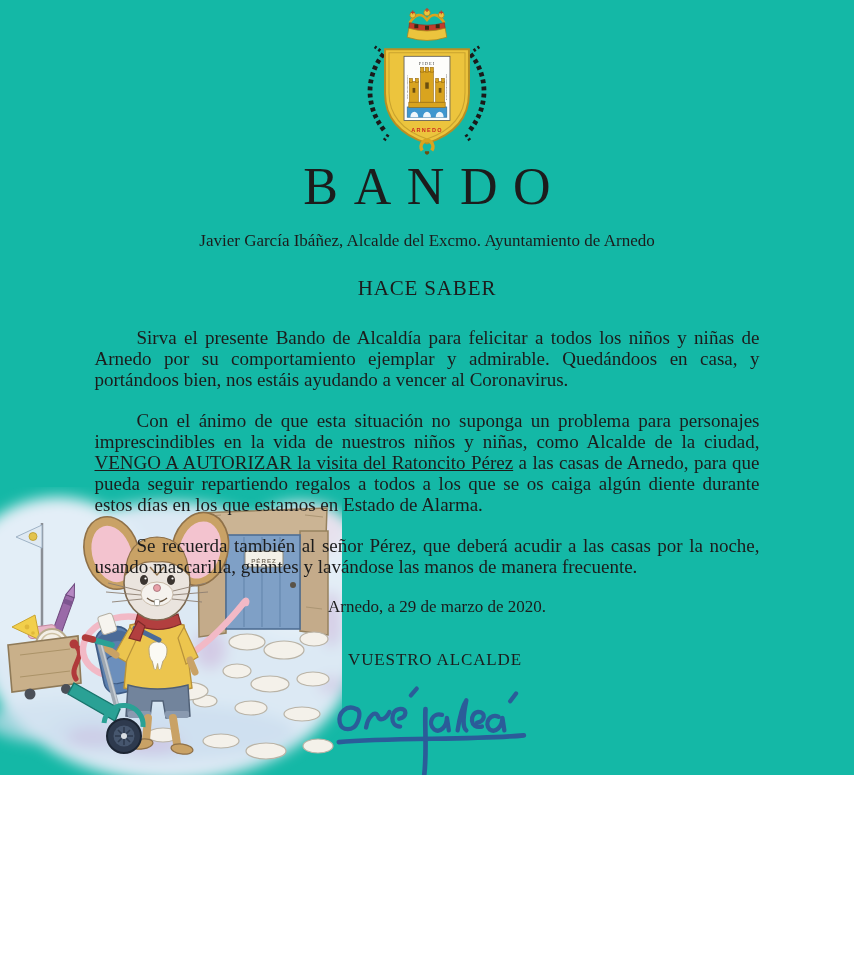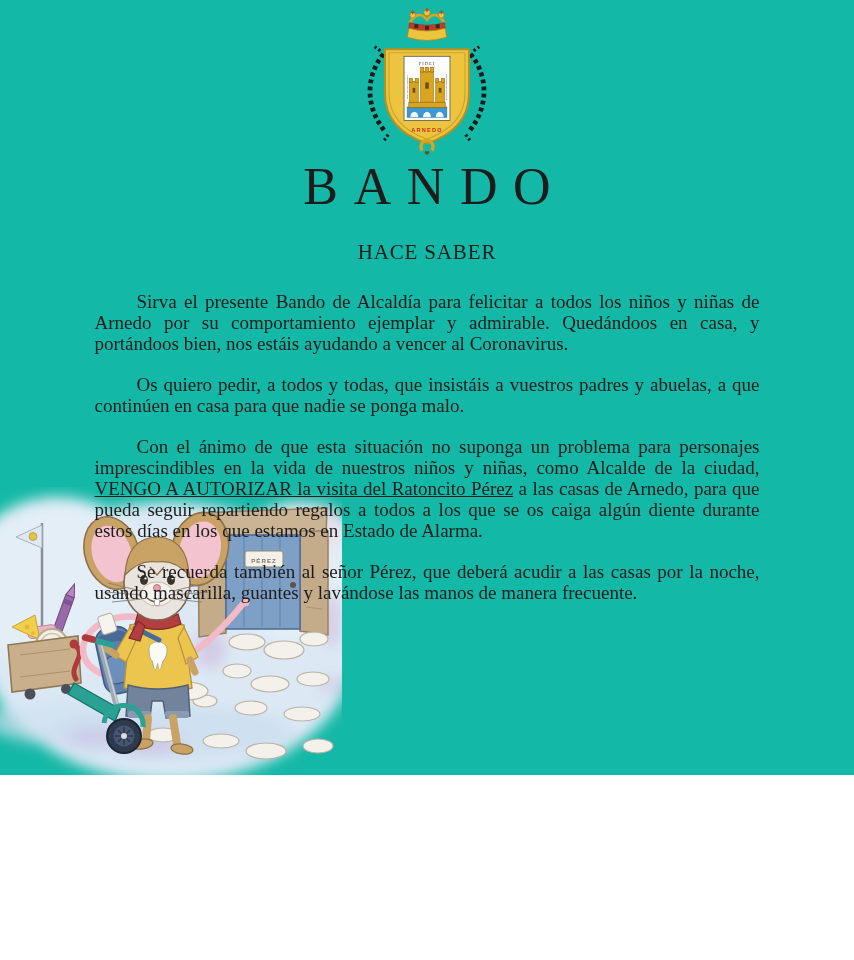--- a/index.html
+++ b/index.html
@@ -83,30 +83,49 @@
         <text x="85" y="71.5" text-anchor="middle" font-size="5.4" letter-spacing="1.4" fill="#3a3a3a" font-family="Liberation Serif, serif">FIDEI</text>
         <text x="61.5" y="100" text-anchor="middle" font-size="3" fill="#666" transform="rotate(-90 61.5 100)" font-family="Liberation Serif, serif">HOC HIC MISTERIVM</text>
         <text x="108.5" y="100" text-anchor="middle" font-size="3" fill="#666" transform="rotate(90 108.5 100)" font-family="Liberation Serif, serif">FIRMITER PROFITEMVR</text>
         <text x="85" y="157" text-anchor="middle" font-size="7" font-weight="bold" letter-spacing="1.6" font-family="Liberation Sans, sans-serif" fill="#cc2a1e">ARNEDO</text>
       </g>
       <path d="M79,180 A7.5,8 0 1 1 91,180" fill="none" stroke="#d9a41f" stroke-width="4.5"></path>
       <path d="M82.5,181 a2.8,3 0 1 0 5,0 z" fill="#6b4e10"></path>
     </svg>
 
     <h1 class="title">BANDO</h1>
+    <p class="subtitle">Javier García Ibáñez, Alcalde del Excmo. Ayuntamiento de Arnedo</p>
     <h2 class="hace">HACE SABER</h2>
   </header>
 
   <main class="doc-body">
     <p>Sirva el presente Bando de Alcaldía para felicitar a todos los niños y niñas de Arnedo por su comportamiento ejemplar y admirable. Quedándoos en casa, y portándoos bien, nos estáis ayudando a vencer al Coronavirus.</p>
-    <p>Os quiero pedir, a todos y todas, que insistáis a vuestros padres y abuelas, a que continúen en casa para que nadie se ponga malo.</p>
     <p><span>Con el ánimo de que esta situación no suponga un problema para personajes imprescindibles en la vida de nuestros niños y niñas, como Alcalde de la ciudad, </span><span class="useg">VENGO A AUTORIZAR la visita del Ratoncito Pérez</span><span> a las casas de Arnedo, para que pueda seguir repartiendo regalos a todos a los que se os caiga algún diente durante estos días en los que estamos en Estado de Alarma.</span></p>
     <p>Se recuerda también al señor Pérez, que deberá acudir a las casas por la noche, usando mascarilla, guantes y lavándose las manos de manera frecuente.</p>
   </main>
 
+  <section class="closing">
+    <p class="date-line">Arnedo, a 29 de marzo de 2020.</p>
+    <p class="signer">VUESTRO ALCALDE</p>
+    <svg class="sig" viewBox="0 0 230 115" aria-hidden="true">
+      <g fill="none" stroke-width="4.4" stroke-linecap="round" stroke-linejoin="round" stroke="#2b5c99">
+        <path d="M26,38 C16,33 7,42 9,52 C11,61 23,61 27,52 C31,43 29,38 25,38"></path>
+        <path d="M36,57 C38,46 45,39 48,45 C50,51 56,49 60,41"></path>
+        <path d="M70,48 C78,46 79,37 70,38 C61,39 60,56 71,56"></path>
+        <path d="M82,24 L88,17"></path>
+        <path d="M97,38 C96,58 99,88 95,111" stroke-width="4.8"></path>
+        <path d="M114,44 C104,41 99,53 106,59 C112,63 119,56 119,47 L121,60"></path>
+        <path d="M130,60 C132,47 135,35 139,29 C136,44 134,56 139,60"></path>
+        <path d="M150,52 C158,51 160,41 151,41 C142,42 142,59 155,56"></path>
+        <path d="M172,46 C163,42 157,53 163,59 C169,63 176,56 176,47 L178,60"></path>
+        <path d="M184,30 L190,22"></path>
+        <path d="M8,72 C60,67 150,70 198,65" stroke-width="4.8"></path>
+      </g>
+    </svg>
+  </section>
 
   <div class="illustration">
     <svg viewBox="0 0 342 288" aria-hidden="true">
       <defs>
           <filter id="soft" x="-30%" y="-30%" width="160%" height="160%">
             <feGaussianBlur stdDeviation="7"></feGaussianBlur>
           </filter>
         </defs>
 
       <g filter="url(#soft)">

